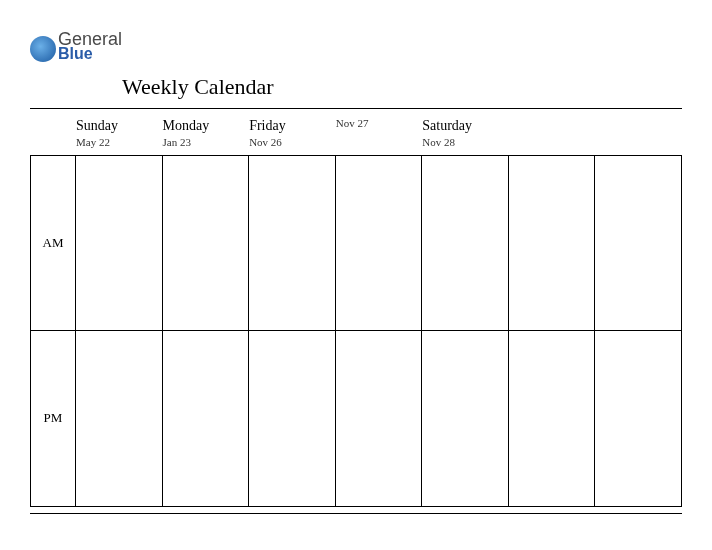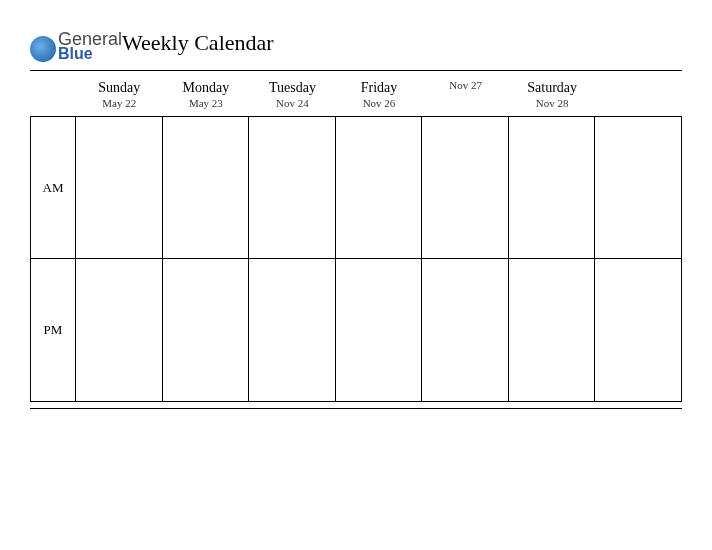--- a/index.html
+++ b/index.html
@@ -47,20 +47,21 @@
       position: relative;
       margin-top: 6px;
     }
     .title-block {
       text-align: right;
     }
     .main-title {
       font-size: 22px;
       font-weight: 400;
       line-height: 1.2;
+      margin-top: 44px;
     }
     .date-range {
       font-size: 22px;
       font-weight: 400;
       line-height: 1.2;
     }
     .hr-top {
       border: none;
       border-top: 1px solid #000;
       margin-bottom: 6px;
@@ -68,37 +69,37 @@
     .cal-wrap {
       display: flex;
       flex-direction: column;
     }
     .day-headers {
       display: grid;
       grid-template-columns: 46px repeat(7, 1fr);
       margin-bottom: 4px;
     }
     .day-head {
-      text-align: center;
+      text-align: left;
       padding: 2px 0;
     }
     .day-name {
       font-size: 14px;
       line-height: 1.3;
     }
     .day-date {
       font-size: 11px;
       color: #333;
       line-height: 1.2;
     }
     .grid {
       display: grid;
       grid-template-columns: 46px repeat(7, 1fr);
       grid-template-rows: 1fr 1fr;
-      height: 286px;
+      height: 352px;
       border-top: 1px solid #000;
       border-bottom: 1px solid #000;
     }
     .period-label {
       display: flex;
       align-items: center;
       justify-content: center;
       font-size: 13px;
       border-right: 1px solid #000;
       border-left: 1px solid #000;
@@ -140,25 +141,21 @@
 
 <div class="cal-wrap">
   <div class="day-headers">
     <div></div>
     <div class="day-head">
       <div class="day-name">Sunday</div>
       <div class="day-date">May 22</div>
     </div>
     <div class="day-head">
       <div class="day-name">Monday</div>
-      <div class="day-date">May 23</div>
-    </div>
-    <div class="day-head">
-      <div class="day-name">Tuesday</div>
-      <div class="day-date">Nov 24</div>
+      <div class="day-date">Jan 23</div>
     </div>
     <div class="day-head">
       <div class="day-name">Friday</div>
       <div class="day-date">Nov 26</div>
     </div>
     <div class="day-head">
       <div class="day-date">Nov 27</div>
     </div>
     <div class="day-head">
       <div class="day-name">Saturday</div>

